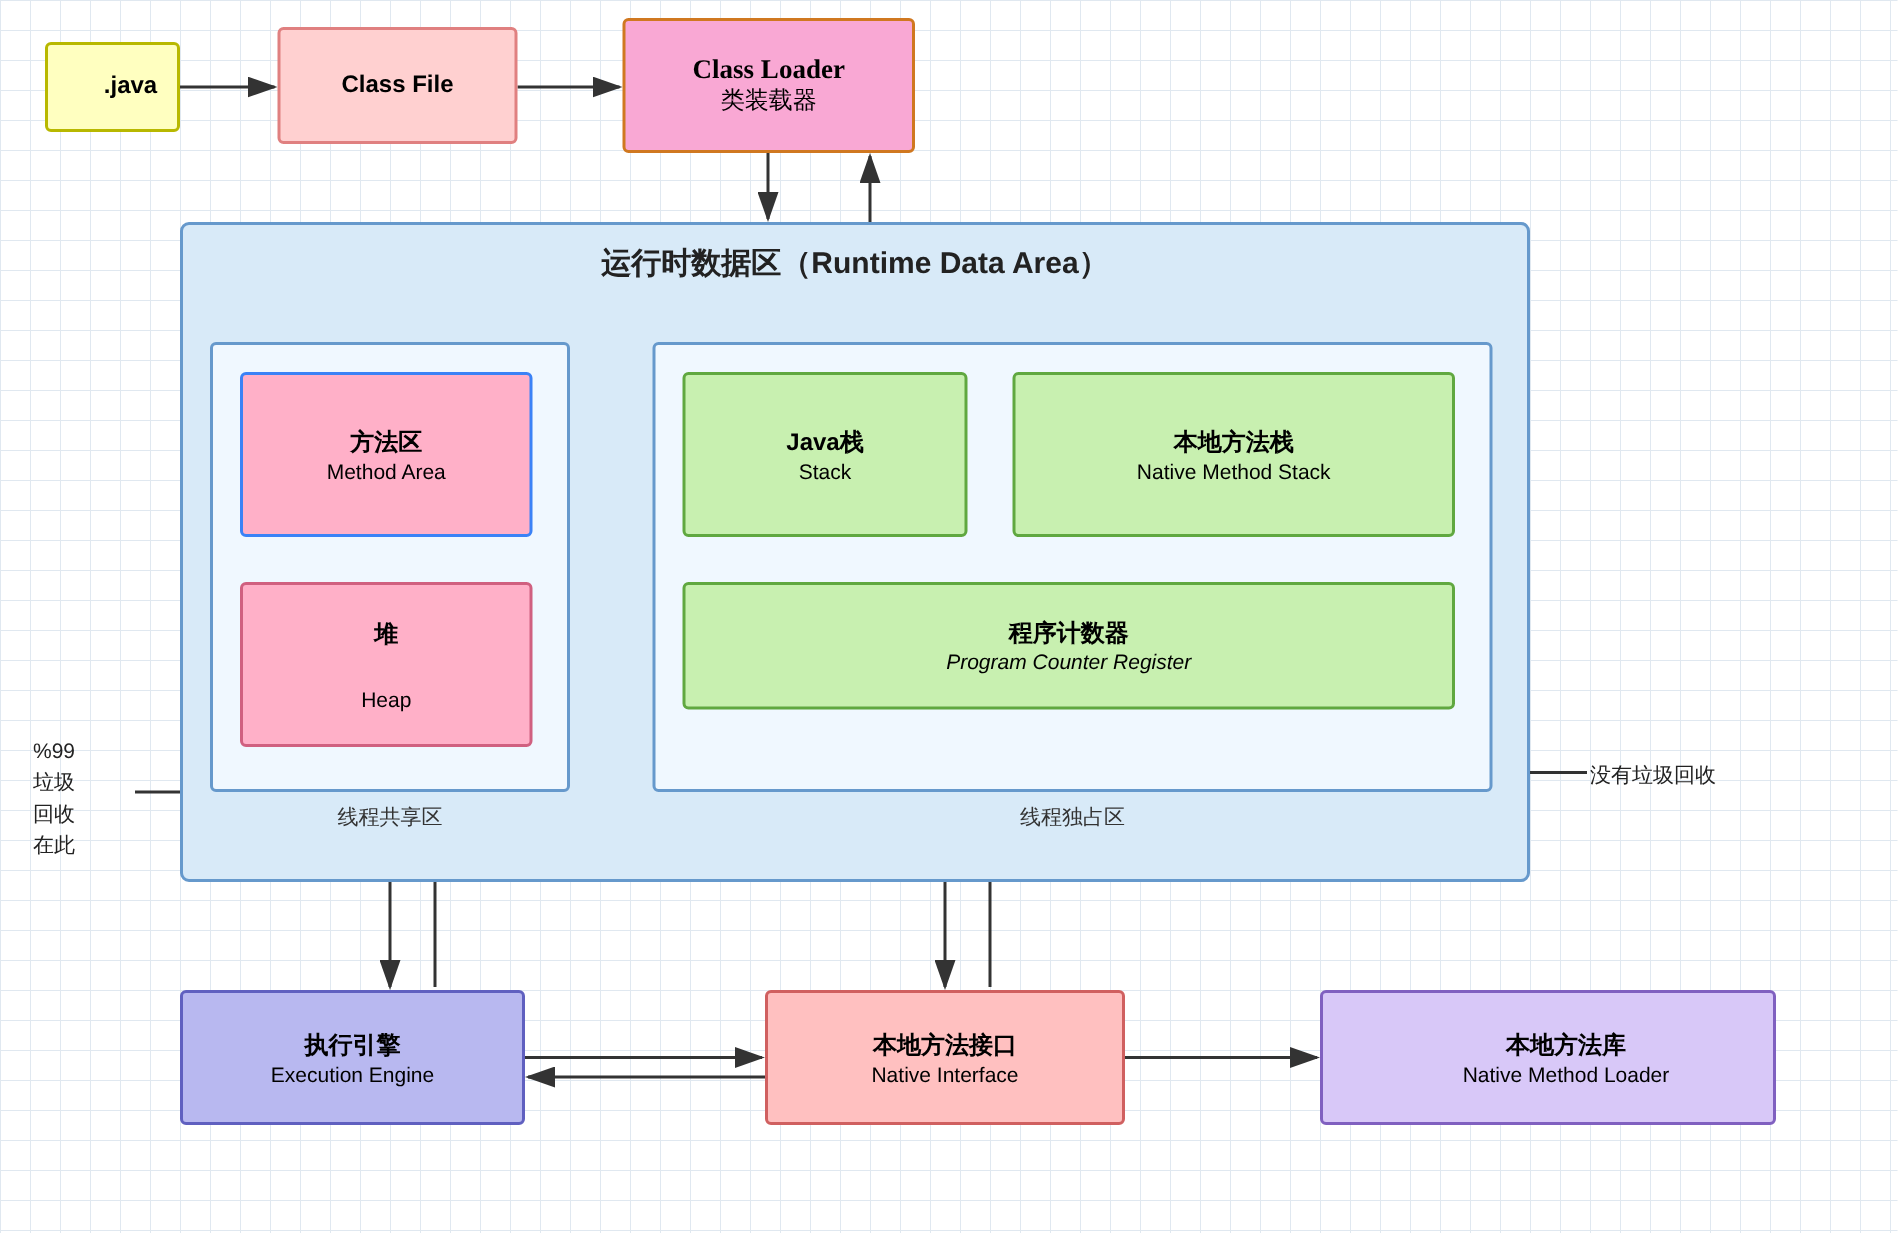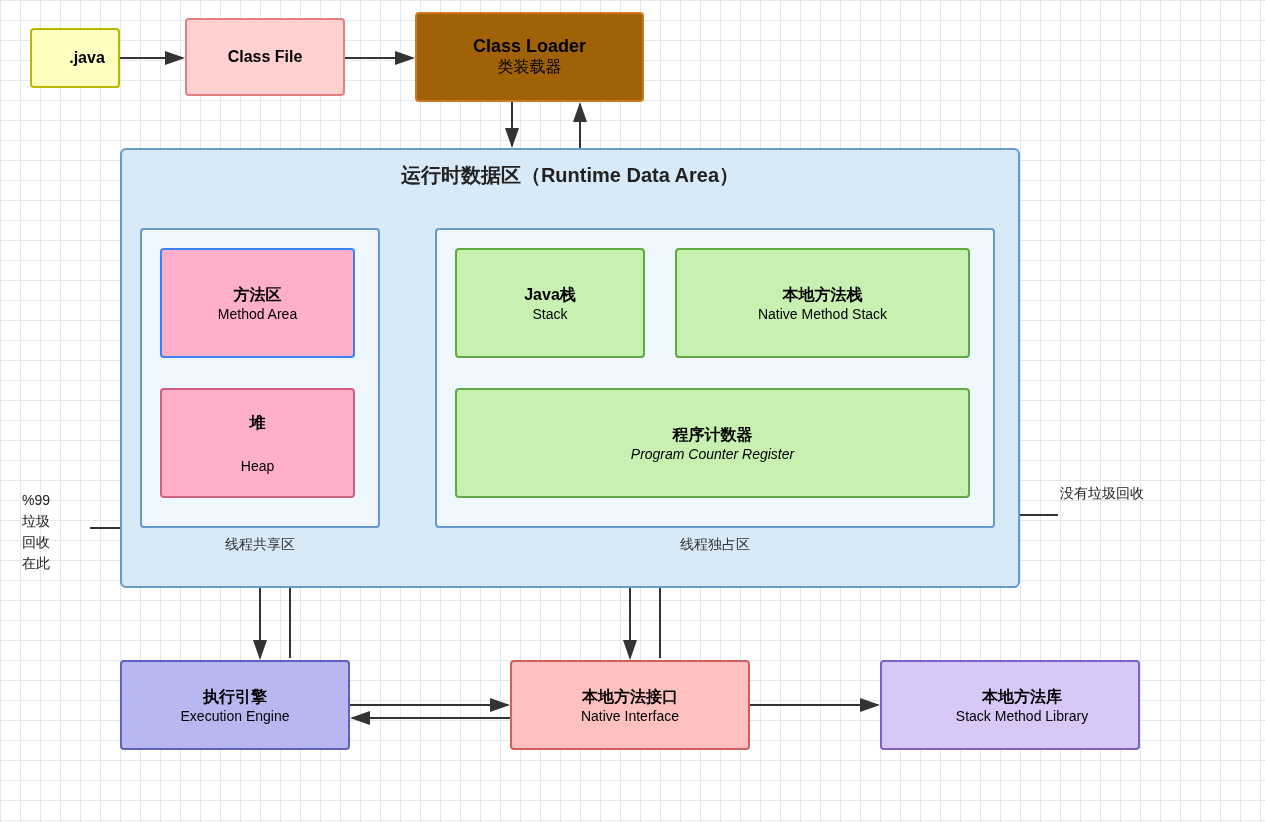--- a/index.html
+++ b/index.html
@@ -55,23 +55,24 @@
     .classfile-box {
       left: 185px; top: 18px;
       width: 160px; height: 78px;
       background: #ffd0d0;
       border-color: #e08080;
     }
 
     
     .classloader-box {
       left: 415px; top: 12px;
-      width: 229px; height: 90px;
-      background: #a16207;
+      width: 195px; height: 90px;
+      background: #f9a8d4;
       border-color: #d07820;
+      font-family: Liberation Serif, serif;
     }
 
     
     .runtime-box {
       left: 120px; top: 148px;
       width: 900px; height: 440px;
       background: #d8eaf8;
       border-color: #6699cc;
       border-width: 2px;
       border-radius: 6px;
@@ -184,21 +185,21 @@
       display: flex;
       flex-direction: column;
       justify-content: center;
       text-align: center;
     }
 
     
     .pcr-box {
       position: absolute;
       left: 455px; top: 388px;
-      width: 515px; height: 110px;
+      width: 515px; height: 85px;
       background: #c8f0b0;
       border: 2px solid #60a840;
       border-radius: 4px;
       display: flex;
       flex-direction: column;
       align-items: center;
       justify-content: center;
       text-align: center;
     }
 
@@ -229,21 +230,21 @@
       flex-direction: column;
       align-items: center;
       justify-content: center;
       text-align: center;
     }
 
     
     .nativelib-box {
       position: absolute;
       left: 880px; top: 660px;
-      width: 260px; height: 90px;
+      width: 304px; height: 90px;
       background: #d8c8f8;
       border: 2px solid #8060c0;
       border-radius: 4px;
       display: flex;
       flex-direction: column;
       align-items: center;
       justify-content: center;
       text-align: center;
       padding-left: 24px;
     }
@@ -255,21 +256,21 @@
       color: #222;
       line-height: 1.5;
     }
 
     .annotation-gc {
       left: 22px; top: 490px;
       text-align: left;
     }
 
     .annotation-no-gc {
-      left: 1060px; top: 483px;
+      left: 1060px; top: 506px;
       white-space: nowrap;
     }
 
     
     .arrows-svg {
       position: absolute;
       inset: 0;
       width: 1265px;
       height: 822px;
       pointer-events: none;
@@ -383,21 +384,21 @@
     <span style="font-size:14px;">Execution Engine</span>
   </div>
 
   <div class="nativeinterface-box">
     <span style="font-size:16px;font-weight:bold;">本地方法接口</span>
     <span style="font-size:14px;">Native Interface</span>
   </div>
 
   <div class="nativelib-box">
     <span style="font-size:16px;font-weight:bold;">本地方法库</span>
-    <span style="font-size:14px;">Stack Method Library</span>
+    <span style="font-size:14px;">Native Method Loader</span>
   </div>
 
   <div class="annotation annotation-gc">
     <span>%99<br>垃圾<br>回收<br>在此</span>
   </div>
 
   <div class="annotation annotation-no-gc">
     <span>没有垃圾回收</span>
   </div>
 

